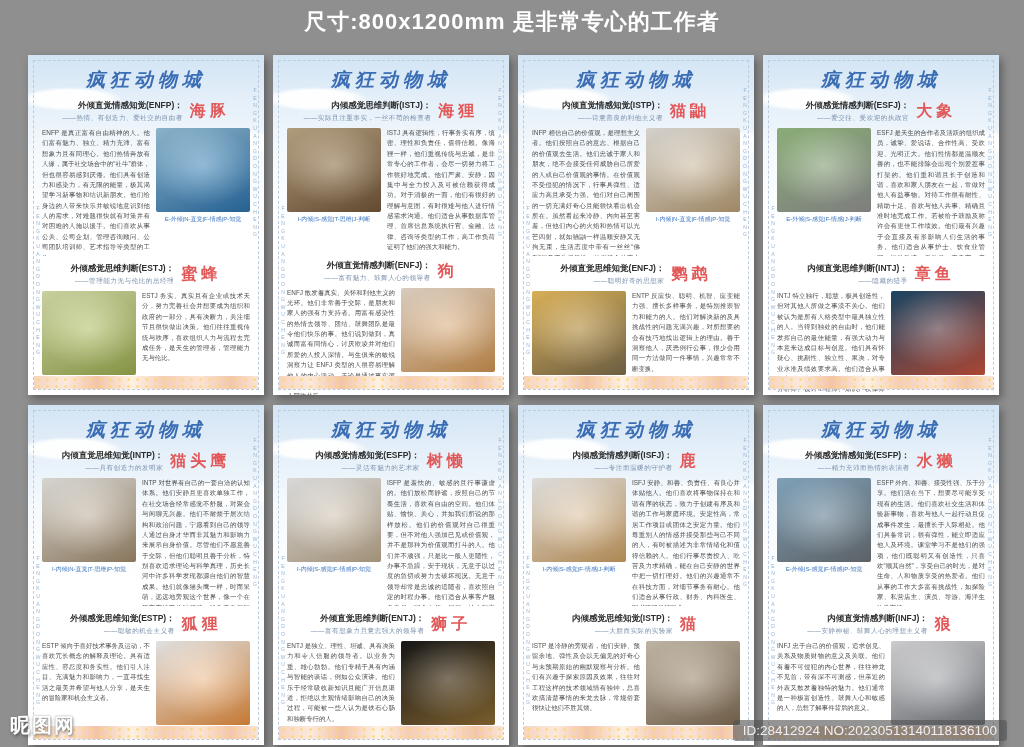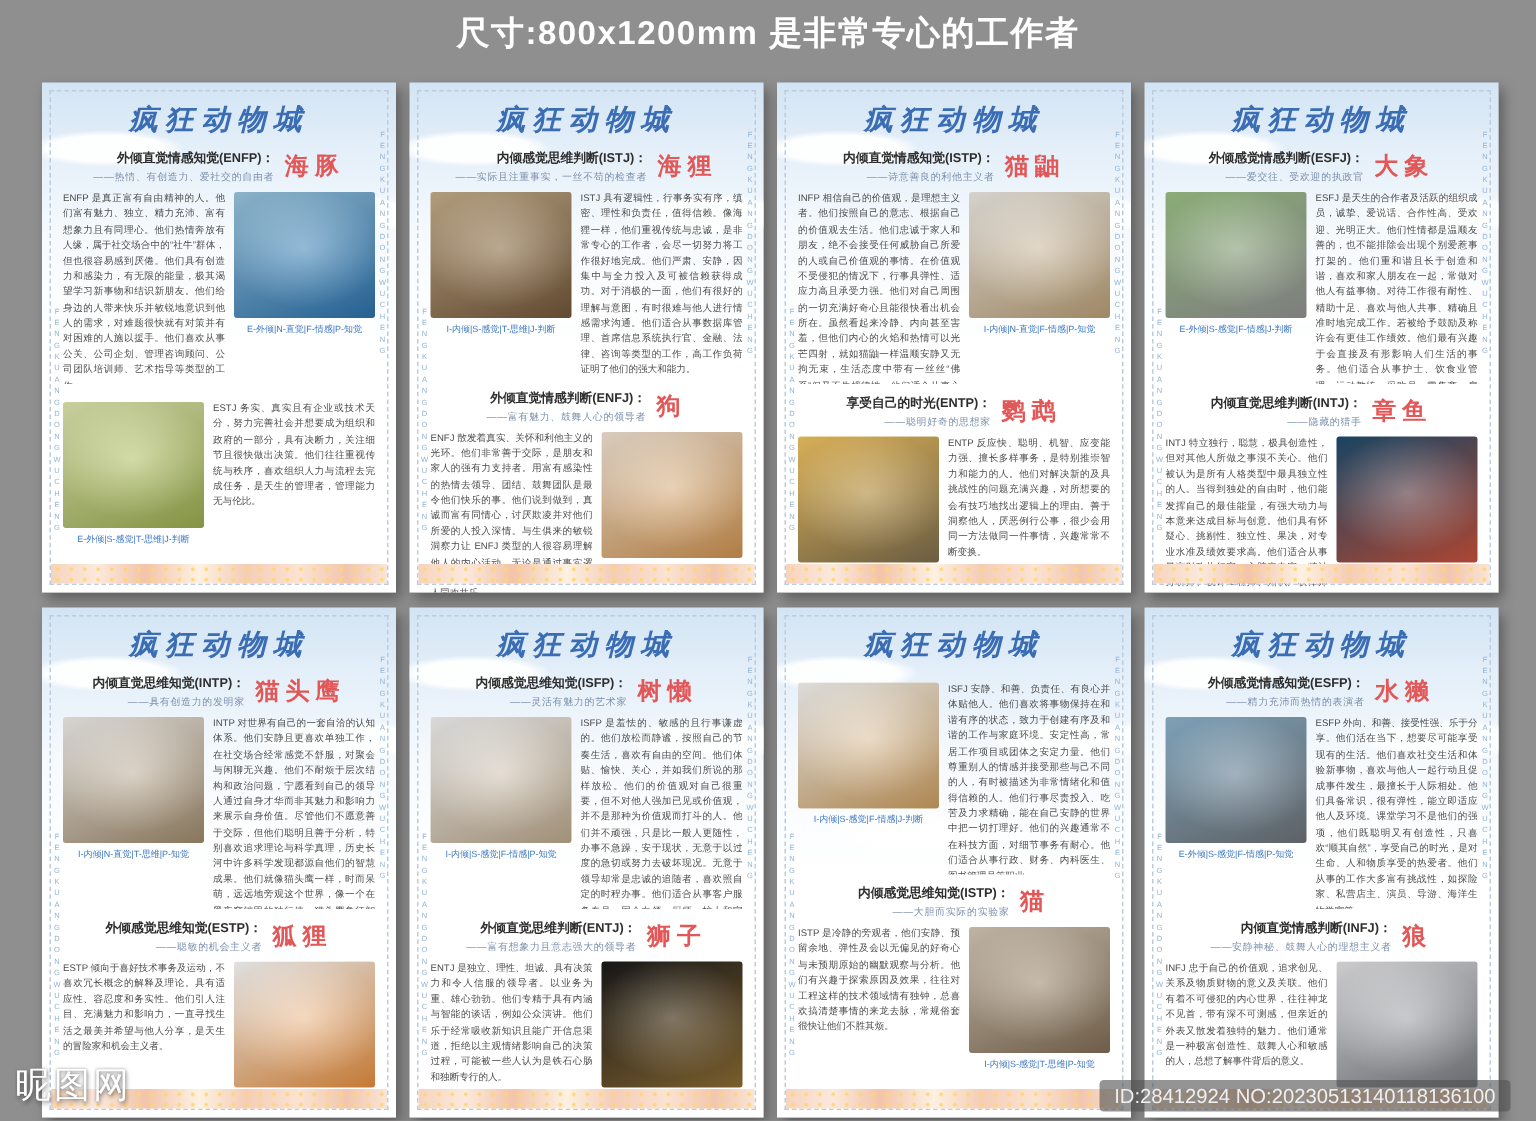--- a/index.html
+++ b/index.html
@@ -71,21 +71,21 @@
     background-image:
       radial-gradient(circle, rgba(255,214,110,.95) 0.8px, rgba(255,214,110,0) 1.6px),
       linear-gradient(90deg,#f6d4bd,#fbe9dc 14%,#f3c4a8 28%,#fdf1e2 44%,#f5cdb5 58%,#fbe3d2 74%,#f2c6ac 88%,#fae5d6);
     background-size:9px 7px,100% 100%;
   }
   .watermark{
     position:absolute;left:10px;bottom:8px;color:#ffffff;z-index:5;
     text-shadow:1px 2px 3px rgba(0,0,0,.35), 0 0 2px rgba(120,120,120,.8);
     display:flex;align-items:baseline;gap:6px;
   }
-  .wm-logo{font-size:24px;font-weight:normal;letter-spacing:2px;}
+  .wm-logo{font-size:20px;font-weight:bold;letter-spacing:2px;}
   .wm-url{font-size:20px;font-weight:bold;}
   .id-badge{
     position:absolute;right:17px;bottom:6px;z-index:5;
     background:rgba(82,82,82,.62);color:#efefef;
     font-size:13.5px;padding:3px 10px;border-radius:3px;white-space:nowrap;
   }
 </style>
 </head>
 <body>
 
@@ -108,20 +108,27 @@
       <div class="sec-body photo-right">
         <div class="photo-col">
           <div class="photo" style="background: linear-gradient(155deg, rgb(159, 203, 228), rgb(42, 110, 166));"></div>
           <div class="mbti-tag">E-外倾|N-直觉|F-情感|P-知觉</div>
         </div>
         <div class="body-text">ENFP 是真正富有自由精神的人。他们富有魅力、独立、精力充沛、富有想象力且有同理心。他们热情奔放有人缘，属于社交场合中的“社牛”群体，但也很容易感到厌倦。他们具有创造力和感染力，有无限的能量，极其渴望学习新事物和结识新朋友。他们给身边的人带来快乐并敏锐地意识到他人的需求，对难题很快就有对策并有对困难的人施以援手。他们喜欢从事公关、公司企划、管理咨询顾问、公司团队培训师、艺术指导等类型的工作。</div>
       </div>
     </div>
 
     <div class="section">
+      <div class="sec-head">
+        <div class="sec-head-left">
+          <div class="type-label">外倾感觉思维判断(ESTJ)：</div>
+          <div class="sec-subtitle">——管理能力无与伦比的总经理</div>
+        </div>
+        <div class="animal-name">蜜蜂</div>
+      </div>
       <div class="sec-body photo-left">
         <div class="photo-col">
           <div class="photo" style="background: linear-gradient(155deg, rgb(228, 236, 180), rgb(151, 168, 78));"></div>
           <div class="mbti-tag">E-外倾|S-感觉|T-思维|J-判断</div>
         </div>
         <div class="body-text">ESTJ 务实、真实且有企业或技术天分，努力完善社会并想要成为组织和政府的一部分，具有决断力，关注细节且很快做出决策。他们往往重视传统与秩序，喜欢组织人力与流程去完成任务，是天生的管理者，管理能力无与伦比。</div>
       </div>
     </div>
 
     <div class="bottom-strip"></div>
@@ -187,21 +194,21 @@
           <div class="photo" style="background: linear-gradient(155deg, rgb(242, 239, 233), rgb(180, 154, 114));"></div>
           <div class="mbti-tag">I-内倾|N-直觉|F-情感|P-知觉</div>
         </div>
         <div class="body-text">INFP 相信自己的价值观，是理想主义者。他们按照自己的意志、根据自己的价值观去生活。他们忠诚于家人和朋友，绝不会接受任何威胁自己所爱的人或自己价值观的事情。在价值观不受侵犯的情况下，行事具弹性、适应力高且承受力强。他们对自己周围的一切充满好奇心且能很快看出机会所在。虽然看起来冷静、内向甚至害羞，但他们内心的火焰和热情可以光芒四射，就如猫鼬一样温顺安静又无拘无束，生活态度中带有一丝丝“佛系”但又不失规律性。他们适合从事心理学家、社会工作者、翻译、服装设计师、专栏作家、摄影师、私营店主等职业。</div>
       </div>
     </div>
 
     <div class="section">
       <div class="sec-head">
         <div class="sec-head-left">
-          <div class="type-label">享受自己的时光(ENTP)：</div>
+          <div class="type-label">外倾直觉思维知觉(ENFJ)：</div>
           <div class="sec-subtitle">——聪明好奇的思想家</div>
         </div>
         <div class="animal-name">鹦鹉</div>
       </div>
       <div class="sec-body photo-left">
         <div class="photo-col">
           <div class="photo" style="background: linear-gradient(155deg, rgb(245, 199, 100), rgb(122, 106, 74));"></div>
           <div class="mbti-tag">E-外倾|N-直觉|T-思维|P-知觉</div>
         </div>
         <div class="body-text">ENTP 反应快、聪明、机智、应变能力强、擅长多样事务，是特别推崇智力和能力的人。他们对解决新的及具挑战性的问题充满兴趣，对所想要的会有技巧地找出逻辑上的理由。善于洞察他人，厌恶例行公事，很少会用同一方法做同一件事情，兴趣常常不断变换。</div>
@@ -296,21 +303,21 @@
   </div>
 
   <div class="poster">
     <div class="side-text side-left">FENGKUANGDONGWUCHENG</div>
     <div class="side-text side-right">FENGKUANGDONGWUCHENG</div>
     <div class="poster-title">疯狂动物城</div>
 
     <div class="section">
       <div class="sec-head">
         <div class="sec-head-left">
-          <div class="type-label">内倾感觉思维知觉(ISFP)：</div>
+          <div class="type-label">内倾感觉情感知觉(ESFP)：</div>
           <div class="sec-subtitle">——灵活有魅力的艺术家</div>
         </div>
         <div class="animal-name">树懒</div>
       </div>
       <div class="sec-body photo-left">
         <div class="photo-col">
           <div class="photo" style="background: linear-gradient(155deg, rgb(247, 247, 247), rgb(183, 164, 136));"></div>
           <div class="mbti-tag">I-内倾|S-感觉|F-情感|P-知觉</div>
         </div>
         <div class="body-text">ISFP 是羞怯的、敏感的且行事谦虚的。他们放松而静谧，按照自己的节奏生活，喜欢有自由的空间。他们体贴、愉快、关心，并如我们所说的那样放松。他们的价值观对自己很重要，但不对他人强加已见或价值观，并不是那种为价值观而打斗的人。他们并不顽强，只是比一般人更随性，办事不急躁，安于现状，无意于以过度的急切或努力去破坏现况。无意于领导却常是忠诚的追随者，喜欢照自定的时程办事。他们适合从事客户服务专员、国企白领、厨师、护士和室内装潢设计师等职业。</div>
@@ -336,20 +343,27 @@
 
     <div class="bottom-strip"></div>
   </div>
 
   <div class="poster">
     <div class="side-text side-left">FENGKUANGDONGWUCHENG</div>
     <div class="side-text side-right">FENGKUANGDONGWUCHENG</div>
     <div class="poster-title">疯狂动物城</div>
 
     <div class="section">
+      <div class="sec-head">
+        <div class="sec-head-left">
+          <div class="type-label">内倾感觉情感判断(ISFJ)：</div>
+          <div class="sec-subtitle">——专注而温暖的守护者</div>
+        </div>
+        <div class="animal-name">鹿</div>
+      </div>
       <div class="sec-body photo-left">
         <div class="photo-col">
           <div class="photo" style="background: linear-gradient(155deg, rgb(251, 251, 249), rgb(199, 154, 94));"></div>
           <div class="mbti-tag">I-内倾|S-感觉|F-情感|J-判断</div>
         </div>
         <div class="body-text">ISFJ 安静、和善、负责任、有良心并体贴他人。他们喜欢将事物保持在和谐有序的状态，致力于创建有序及和谐的工作与家庭环境。安定性高，常居工作项目或团体之安定力量。他们尊重别人的情感并接受那些与己不同的人，有时被描述为非常情绪化和值得信赖的人。他们行事尽责投入、吃苦及力求精确，能在自己安静的世界中把一切打理好。他们的兴趣通常不在科技方面，对细节事务有耐心。他们适合从事行政、财务、内科医生、图书管理员等职业。</div>
       </div>
     </div>
 
     <div class="section">

